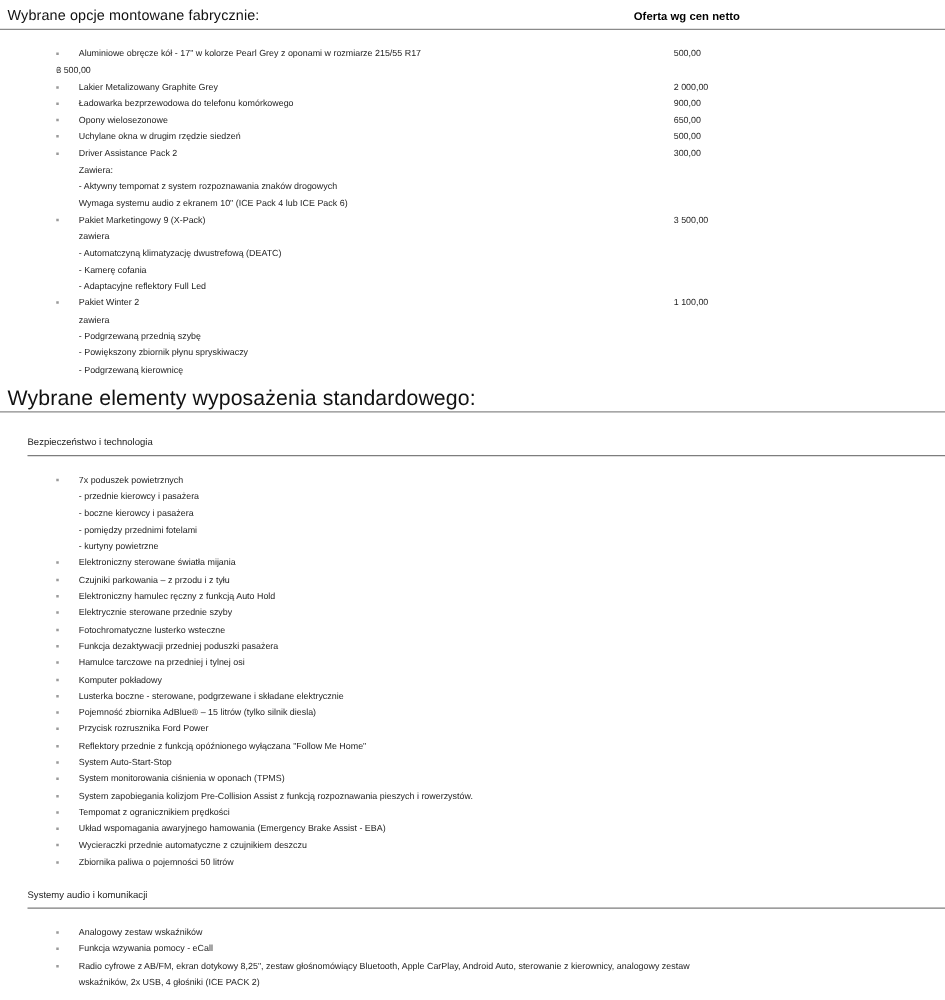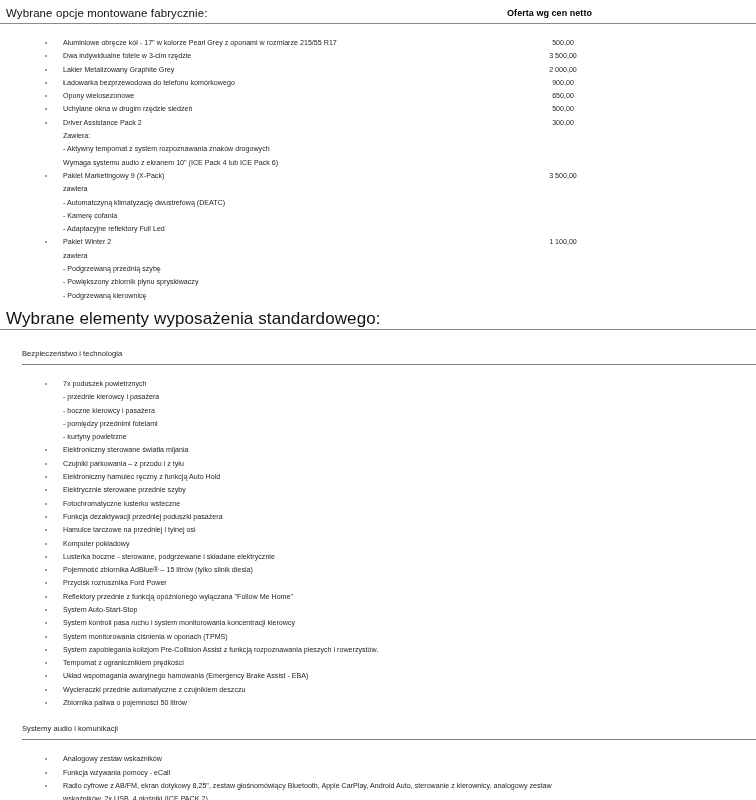--- a/index.html
+++ b/index.html
@@ -109,21 +109,21 @@
     color: #1d1d1d;
     padding-left: 18px;
     letter-spacing: 0.015px;
     max-width: 660px;
   }
   .row-price {
     flex: 0 0 auto;
     font-size: 7.1px;
     line-height: 13.3px;
     color: #1d1d1d;
-    text-align: center;
+    text-align: left;
     white-space: nowrap;
     min-width: 48px;
   }
   
   .row.sub .row-text {
     padding-left: 18px;
   }
 
   .gap-sm { height: 8px; }
   .gap-md { height: 13px; }
@@ -158,21 +158,20 @@
   <div class="gap-md"></div>
 
   <ul class="list" id="factory-options-list">
       <li class="row">
         <span class="bullet"></span>
         <span class="row-text">Aluminiowe obręcze kół - 17" w kolorze Pearl Grey z oponami w rozmiarze 215/55 R17</span>
         <span class="row-price">500,00</span>
       </li>
       <li class="row">
         <span class="bullet"></span>
-        <span class="row-text">Dwa indywidualne fotele w 3-cim rzędzie</span>
         <span class="row-price">3 500,00</span>
       </li>
       <li class="row">
         <span class="bullet"></span>
         <span class="row-text">Lakier Metalizowany Graphite Grey</span>
         <span class="row-price">2 000,00</span>
       </li>
       <li class="row">
         <span class="bullet"></span>
         <span class="row-text">Ładowarka bezprzewodowa do telefonu komórkowego</span>
@@ -323,24 +322,20 @@
         <li class="row">
           <span class="bullet"></span>
           <span class="row-text">Reflektory przednie z funkcją opóźnionego wyłączana "Follow Me Home"</span>
         </li>
         <li class="row">
           <span class="bullet"></span>
           <span class="row-text">System Auto-Start-Stop</span>
         </li>
         <li class="row">
           <span class="bullet"></span>
-          <span class="row-text">System kontroli pasa ruchu i system monitorowania koncentracji kierowcy</span>
-        </li>
-        <li class="row">
-          <span class="bullet"></span>
           <span class="row-text">System monitorowania ciśnienia w oponach (TPMS)</span>
         </li>
         <li class="row">
           <span class="bullet"></span>
           <span class="row-text">System zapobiegania kolizjom Pre-Collision Assist z funkcją rozpoznawania pieszych i rowerzystów.</span>
         </li>
         <li class="row">
           <span class="bullet"></span>
           <span class="row-text">Tempomat z ogranicznikiem prędkości</span>
         </li>

